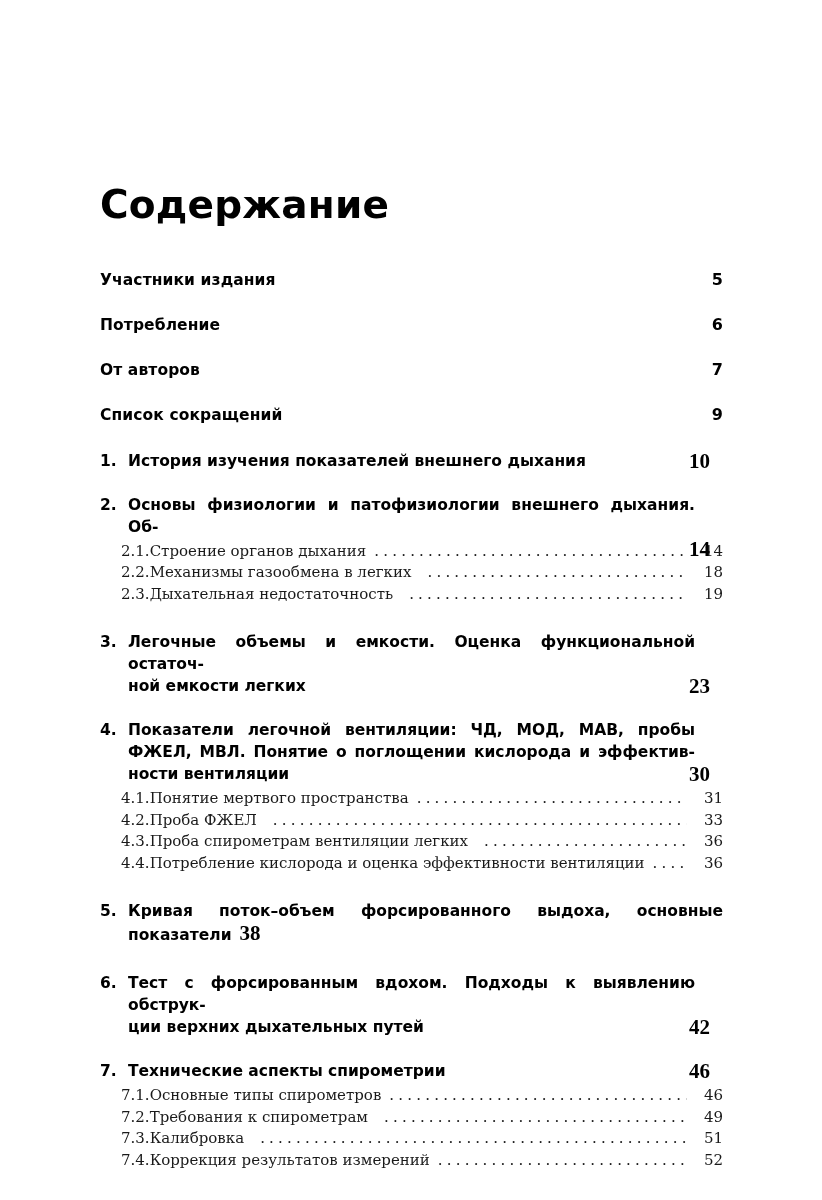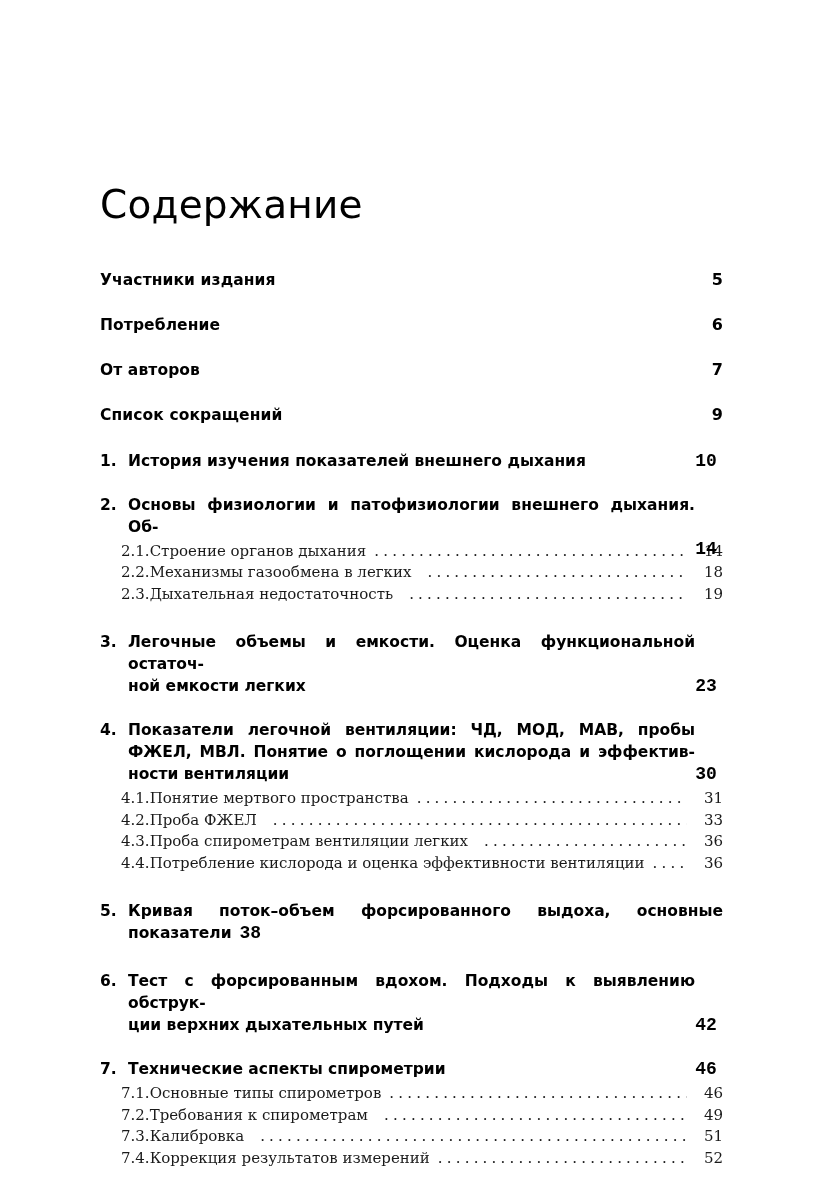--- a/index.html
+++ b/index.html
@@ -26,21 +26,21 @@
   .content {
     position: absolute;
     left: 100px;
     top: 185px;
     width: 623px;   
   }
 
   
   .toc-title {
     font-family: "DejaVu Sans", sans-serif;
-    font-weight: 400;
+    font-weight: 700;
     font-size: 39px;
     letter-spacing: 0.2px;
     line-height: 1.05;
     color: #000;
     margin: 0 0 44px 0;
     white-space: nowrap;
   }
 
   
   .front-row {
@@ -110,25 +110,25 @@
   .chapter-title .line.last {
     width: 567px;
   }
   .chapter-title .line.wide {
     width: 595px;
   }
   .ch-page {
     position: absolute;
     right: -28px;    
     top: 0;
-    font-family: Liberation Mono, monospace;
-    font-weight: 700;
-    font-size: 18px;
+    font-family: Liberation Serif, serif;
+    font-weight: 700;
+    font-size: 21px;
     line-height: 22px;
-    text-align: center;
+    text-align: left;
     width: 34px;
   }
   .ch-page.inline {
     position: static;
     display: inline;
     width: auto;
     margin-left: 8px;
   }
 
   

